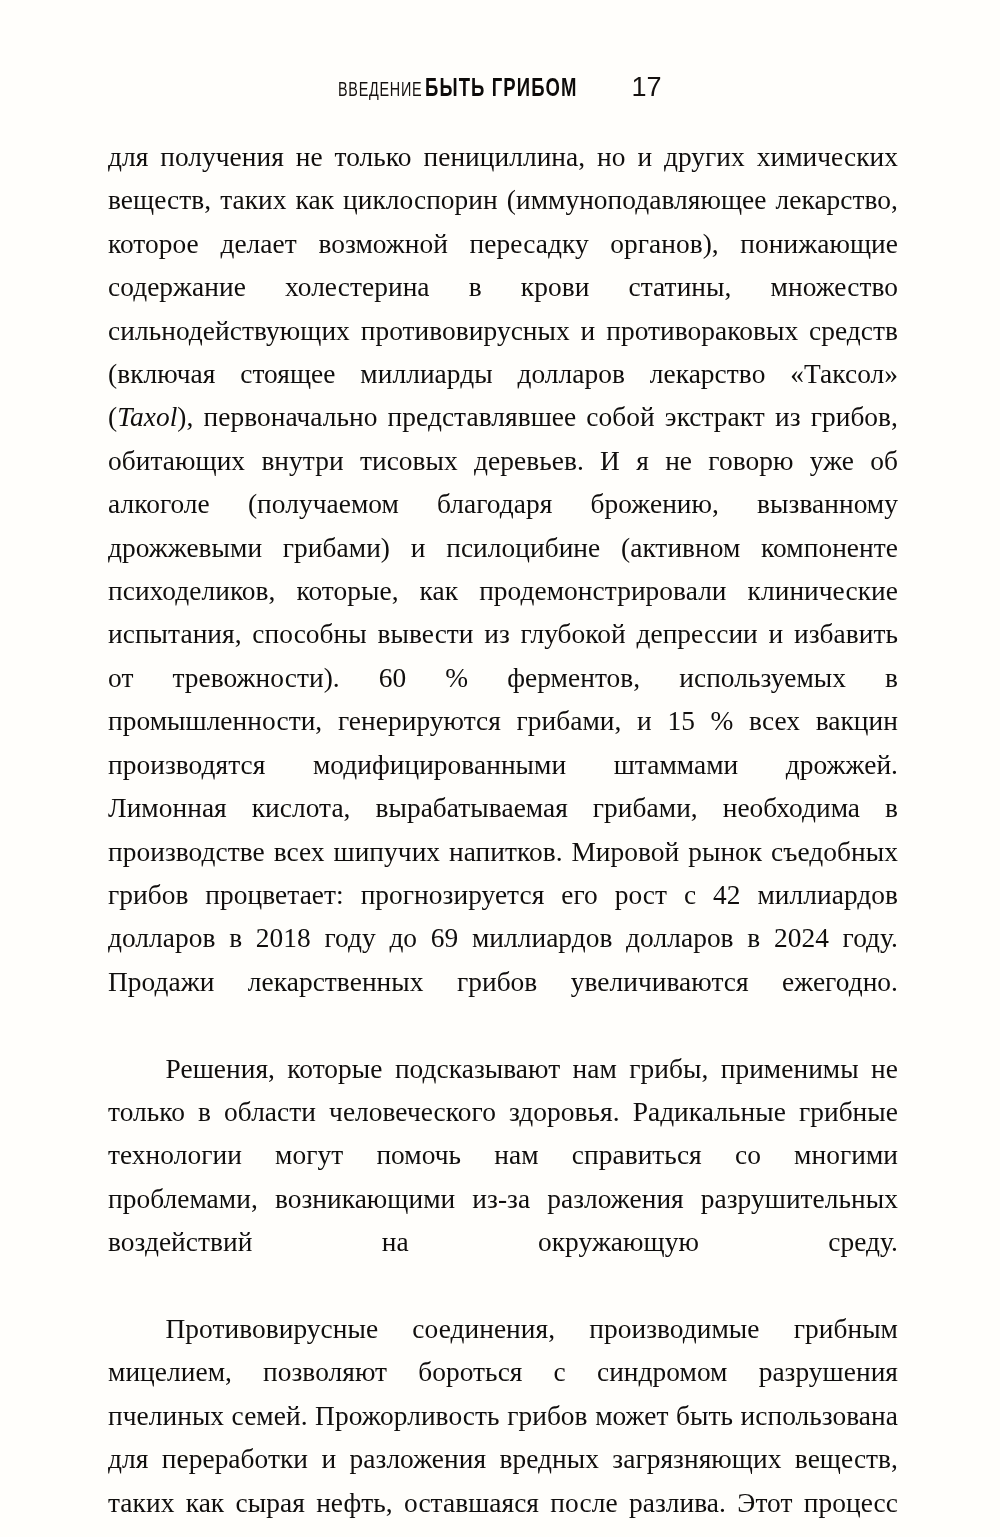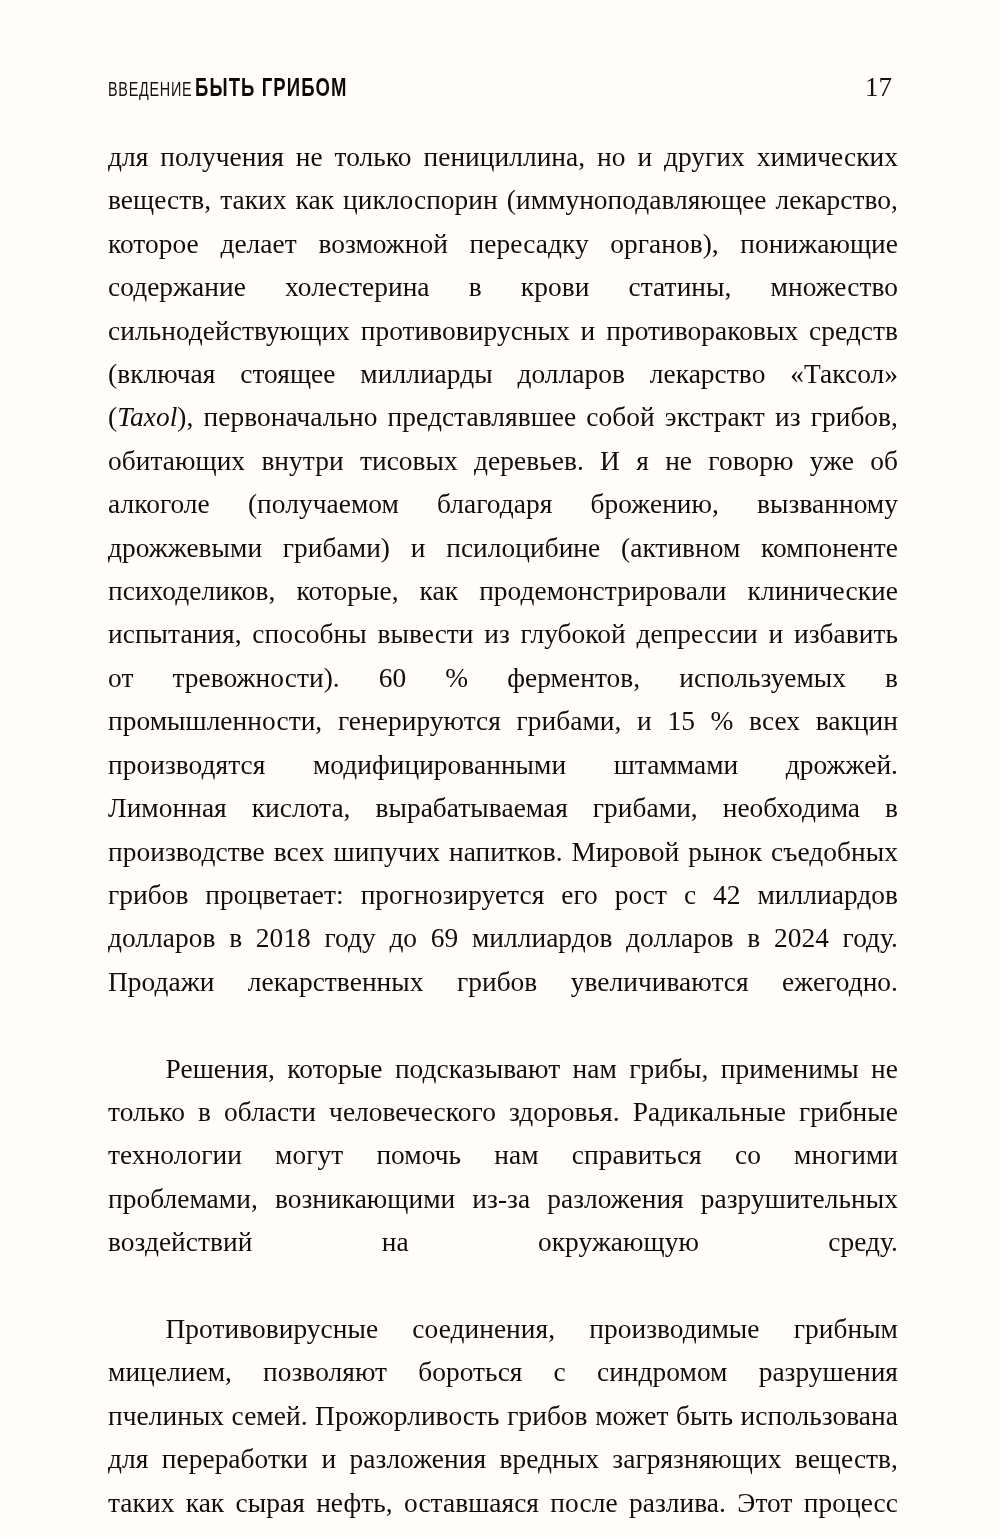--- a/index.html
+++ b/index.html
@@ -23,21 +23,21 @@
     background: #fffefb;
   }
   .header {
     position: absolute;
     left: 108px;
     top: 72px;
     width: 784px;
     height: 42px;
     display: flex;
     align-items: baseline;
-    justify-content: space-between;
+    justify-content: center;
   }
   .running-head {
     display: flex;
     align-items: baseline;
     gap: 12px;
     white-space: nowrap;
   }
   .running-head .chapter {
     font-family: "Liberation Sans", sans-serif;
     font-size: 20px;
@@ -53,21 +53,21 @@
     font-size: 25px;
     font-weight: 700;
     letter-spacing: 1.5px;
     color: #0d0b0a;
     transform: scaleX(0.74);
     transform-origin: left center;
     display: inline-block;
     margin-left: -42px;
   }
   .folio {
-    font-family: Liberation Serif, serif;
+    font-family: Liberation Sans, sans-serif;
     font-size: 27px;
     color: #15110f;
   }
   .body-text {
     position: absolute;
     left: 108px;
     top: 136px;
     width: 790px;
     font-size: 27.4px;
     line-height: 43.4px;

